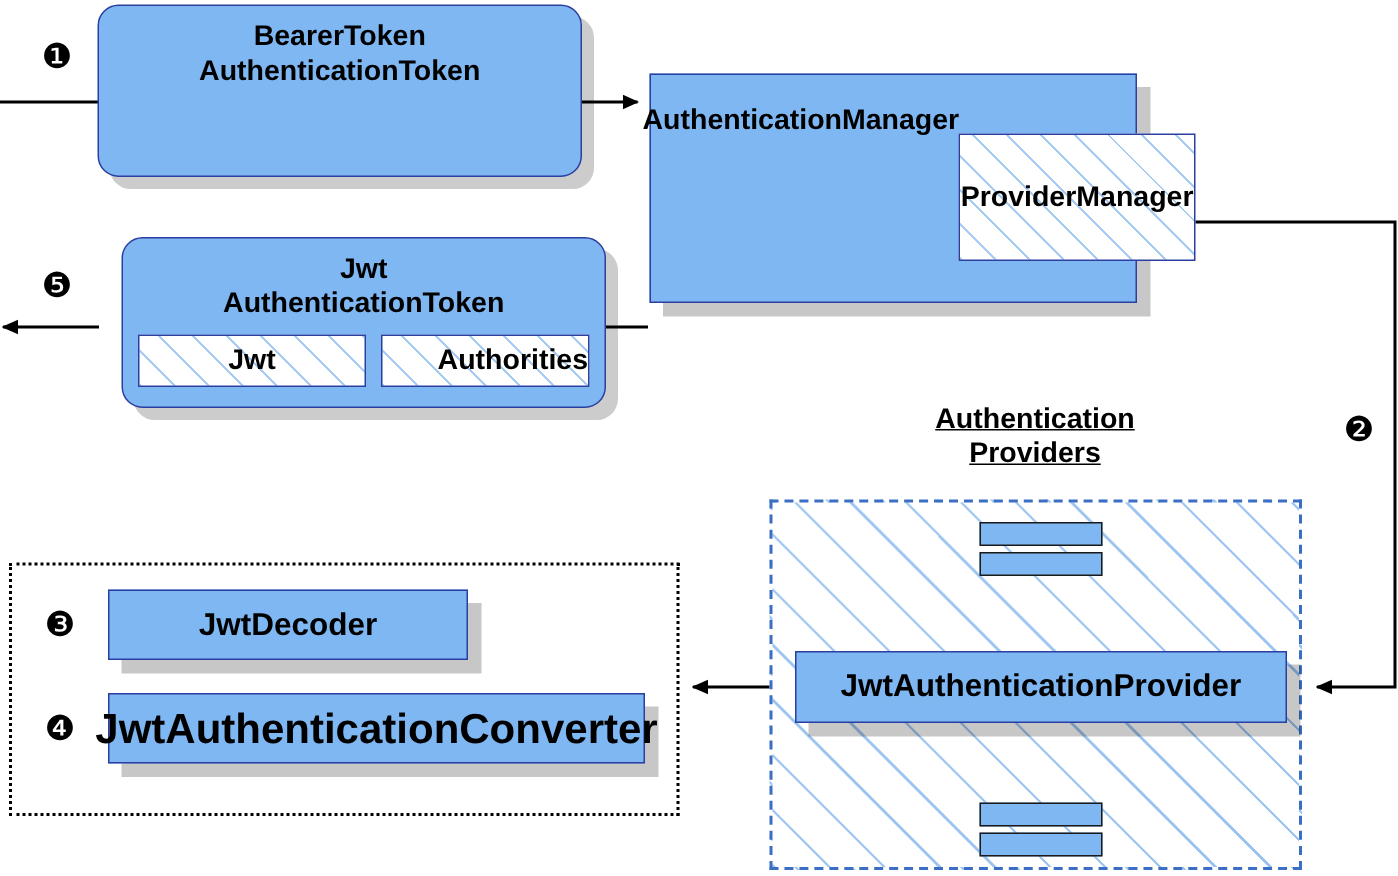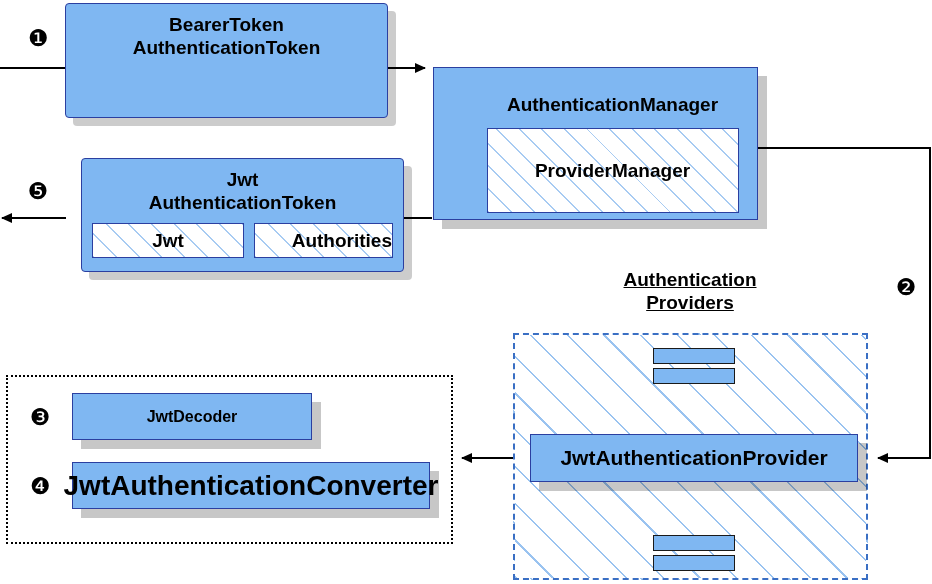--- a/index.html
+++ b/index.html
@@ -14,21 +14,21 @@
   #stage{position:absolute;left:0;top:0;width:932px;height:584px;}
   svg.layer{position:absolute;left:0;top:0;width:932px;height:584px;overflow:visible;}
   #svg-back{z-index:1;}
 
   .node{position:absolute;z-index:3;box-sizing:border-box;}
 
   
   .token-box{
     background:#7fb7f2;
     border:1.5px solid #2b3fa0;
-    border-radius:4px;
+    border-radius:14px;
     box-shadow:8px 8px 0 0 rgba(0,0,0,0.20);
     display:flex;flex-direction:column;align-items:center;
     color:#000;
   }
   .token-title{
     font-weight:bold;font-size:19px;line-height:23px;
     text-align:center;margin-top:9px;white-space:pre-line;
   }
   .hatch-slot{
     background:#ffffff;
@@ -161,41 +161,41 @@
     <div style="display:flex;gap:10px;margin-top:9px;">
       <div class="hatch-slot" style="width:150px;height:33px;">
         <span>Jwt</span>
       </div>
       <div class="hatch-slot" style="width:137px;height:33px;justify-content:flex-end;">
         <span>Authorities</span>
       </div>
     </div>
   </div>
 
-  <div class="node sq-box titletop" style="left:433px;top:67px;width:325px;height:153px;flex-direction:column;padding-left:34px;">
+  <div class="node sq-box titletop" style="left:433px;top:49px;width:325px;height:153px;flex-direction:row;padding-left:34px;">
     <div class="am-title">AuthenticationManager</div>
     <div class="hatch-slot" style="width:250px;height:83px;margin-top:12px;align-self:center;">
       <span>ProviderManager</span>
     </div>
   </div>
 
   <div class="plain-label" style="left:600px;top:268px;width:180px;">Authentication
 Providers</div>
 
   <div class="mini-bar" style="left:653px;top:348px;width:80px;height:14px;"></div>
   <div class="mini-bar" style="left:653px;top:368px;width:80px;height:14px;"></div>
 
   <div class="node sq-box" style="left:530px;top:434px;width:328px;height:48px;font-size:21px;">
     <span>JwtAuthenticationProvider</span>
   </div>
 
   <div class="mini-bar" style="left:653px;top:535px;width:80px;height:14px;"></div>
   <div class="mini-bar" style="left:653px;top:555px;width:80px;height:14px;"></div>
 
-  <div class="node sq-box" style="left:72px;top:393px;width:240px;height:47px;font-size:16px;">
+  <div class="node sq-box" style="left:72px;top:393px;width:240px;height:47px;font-size:21px;">
     <span>JwtDecoder</span>
   </div>
 
   <div class="node sq-box" style="left:72px;top:462px;width:358px;height:47px;font-size:28px;">
     <span>JwtAuthenticationConverter</span>
   </div>
 
   <div class="marker" style="left:26px;top:27px;width:24px;">❶</div>
   <div class="marker" style="left:26px;top:180px;width:24px;">❺</div>
   <div class="marker" style="left:894px;top:276px;width:24px;">❷</div>

